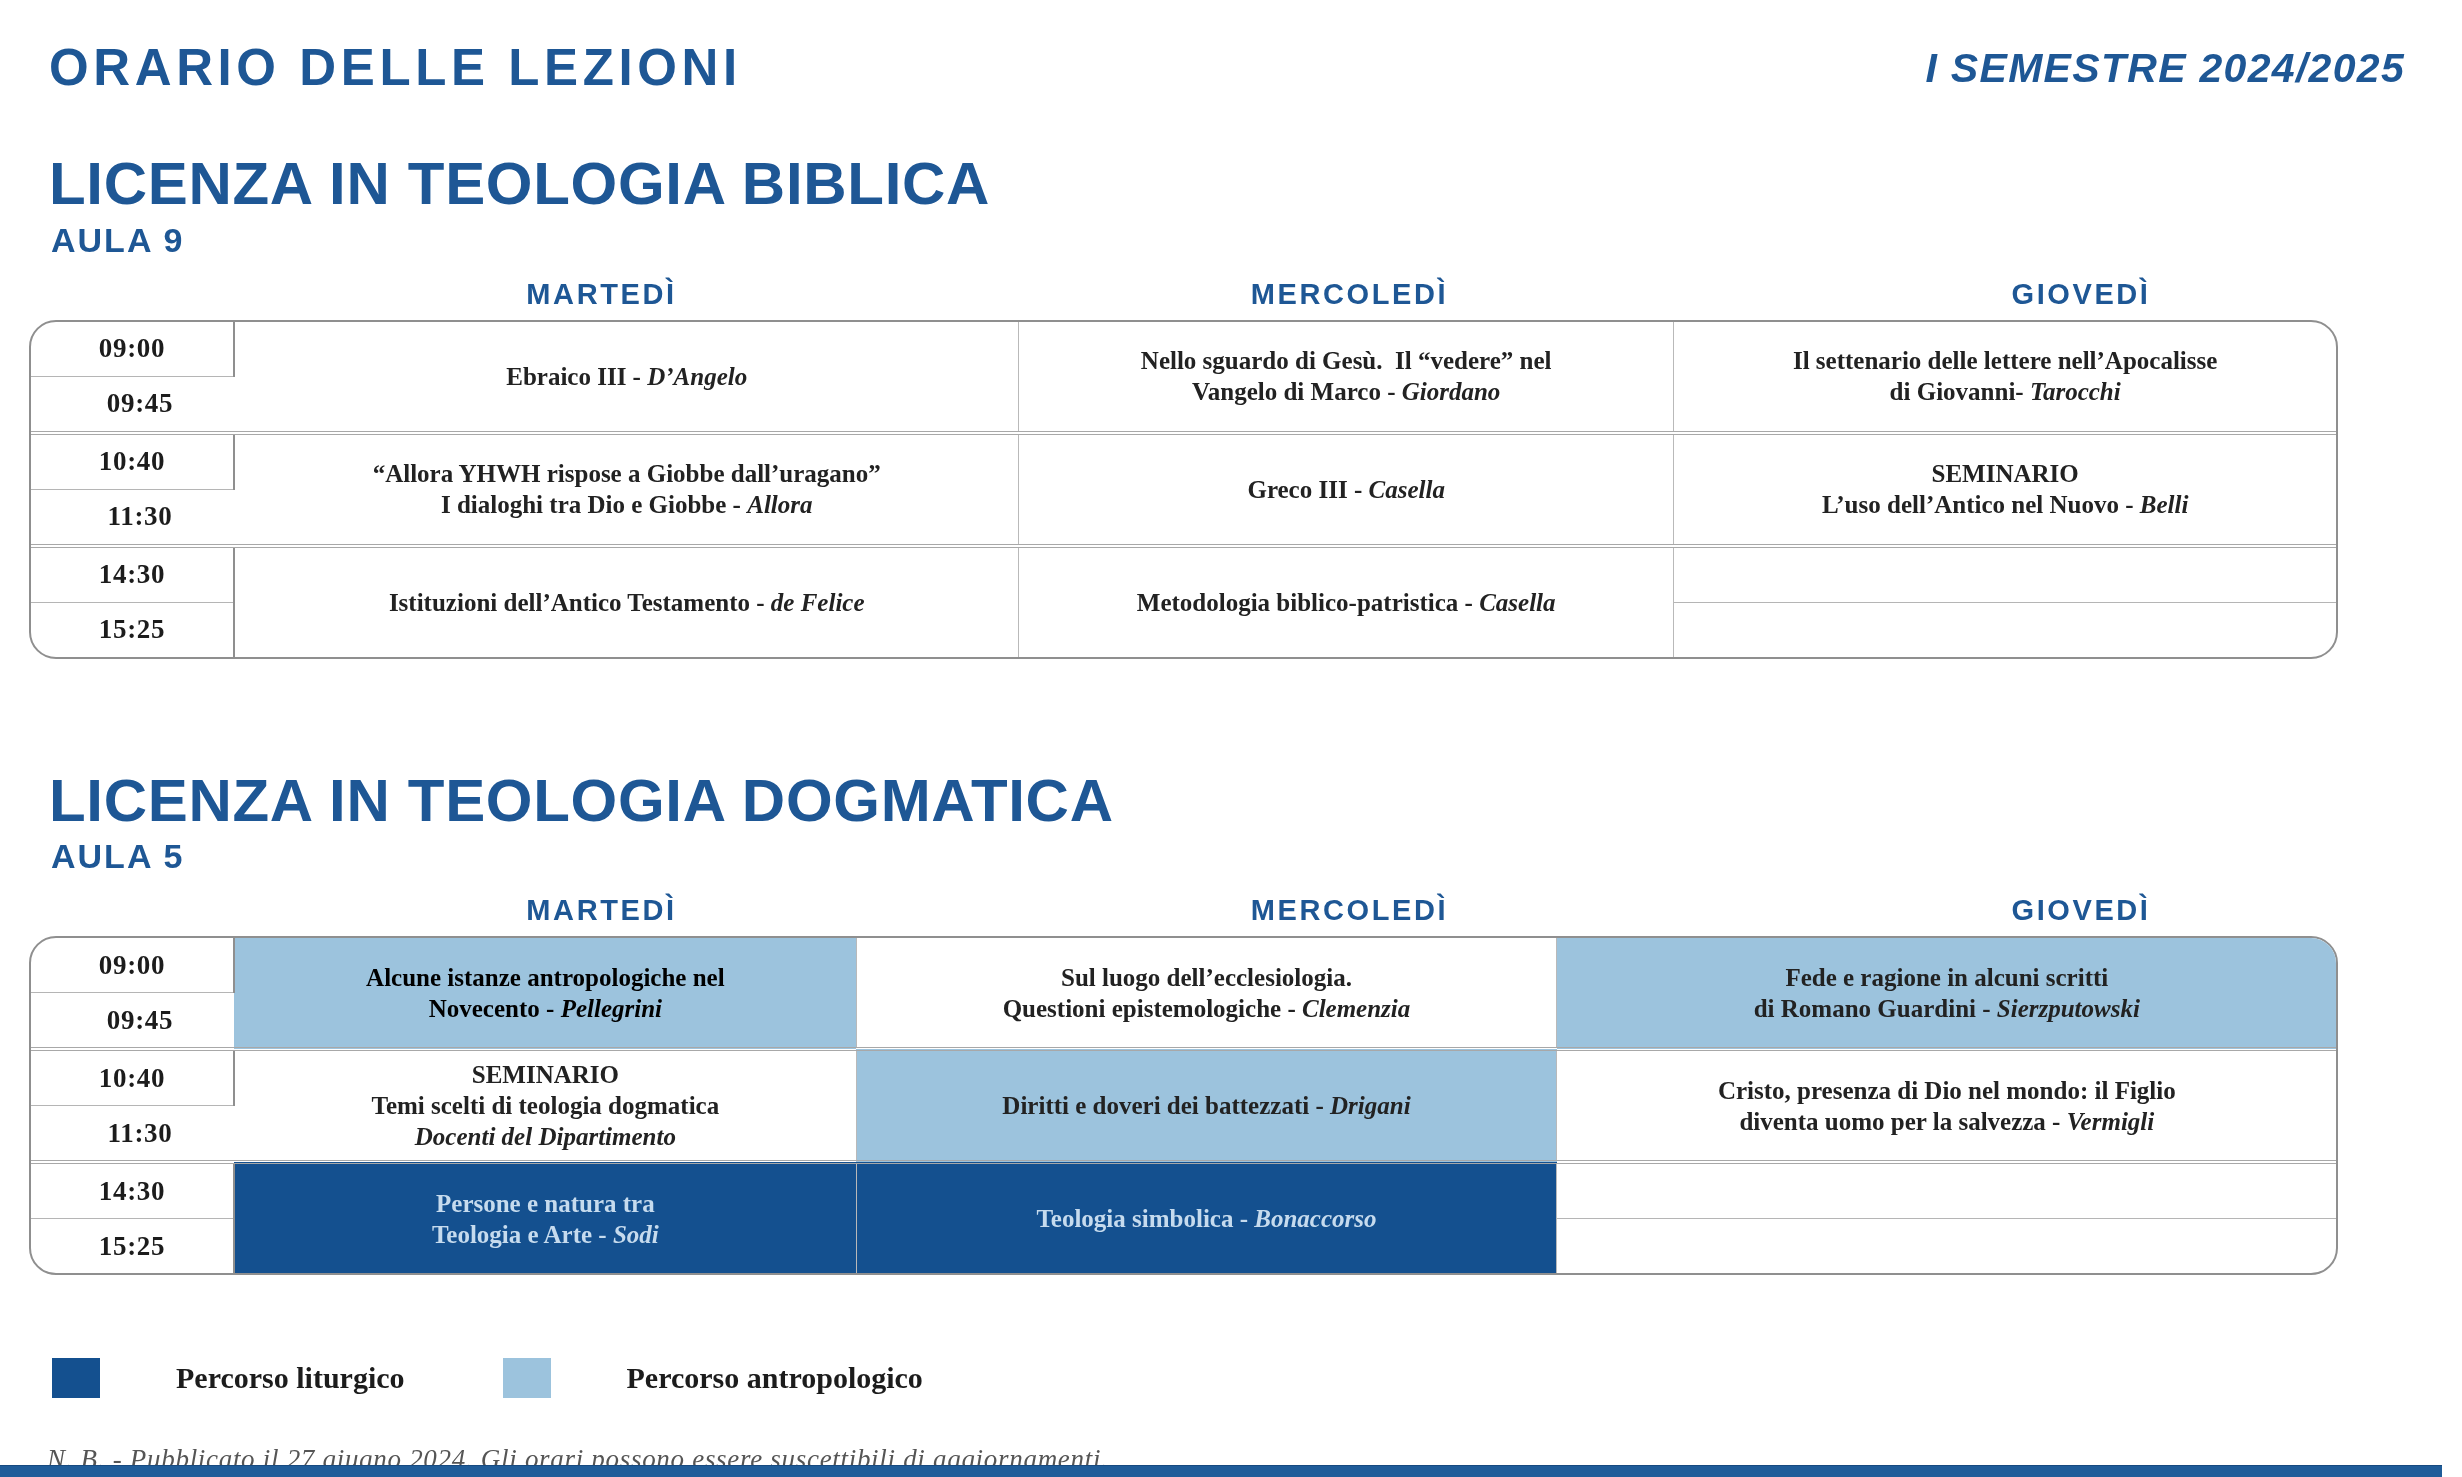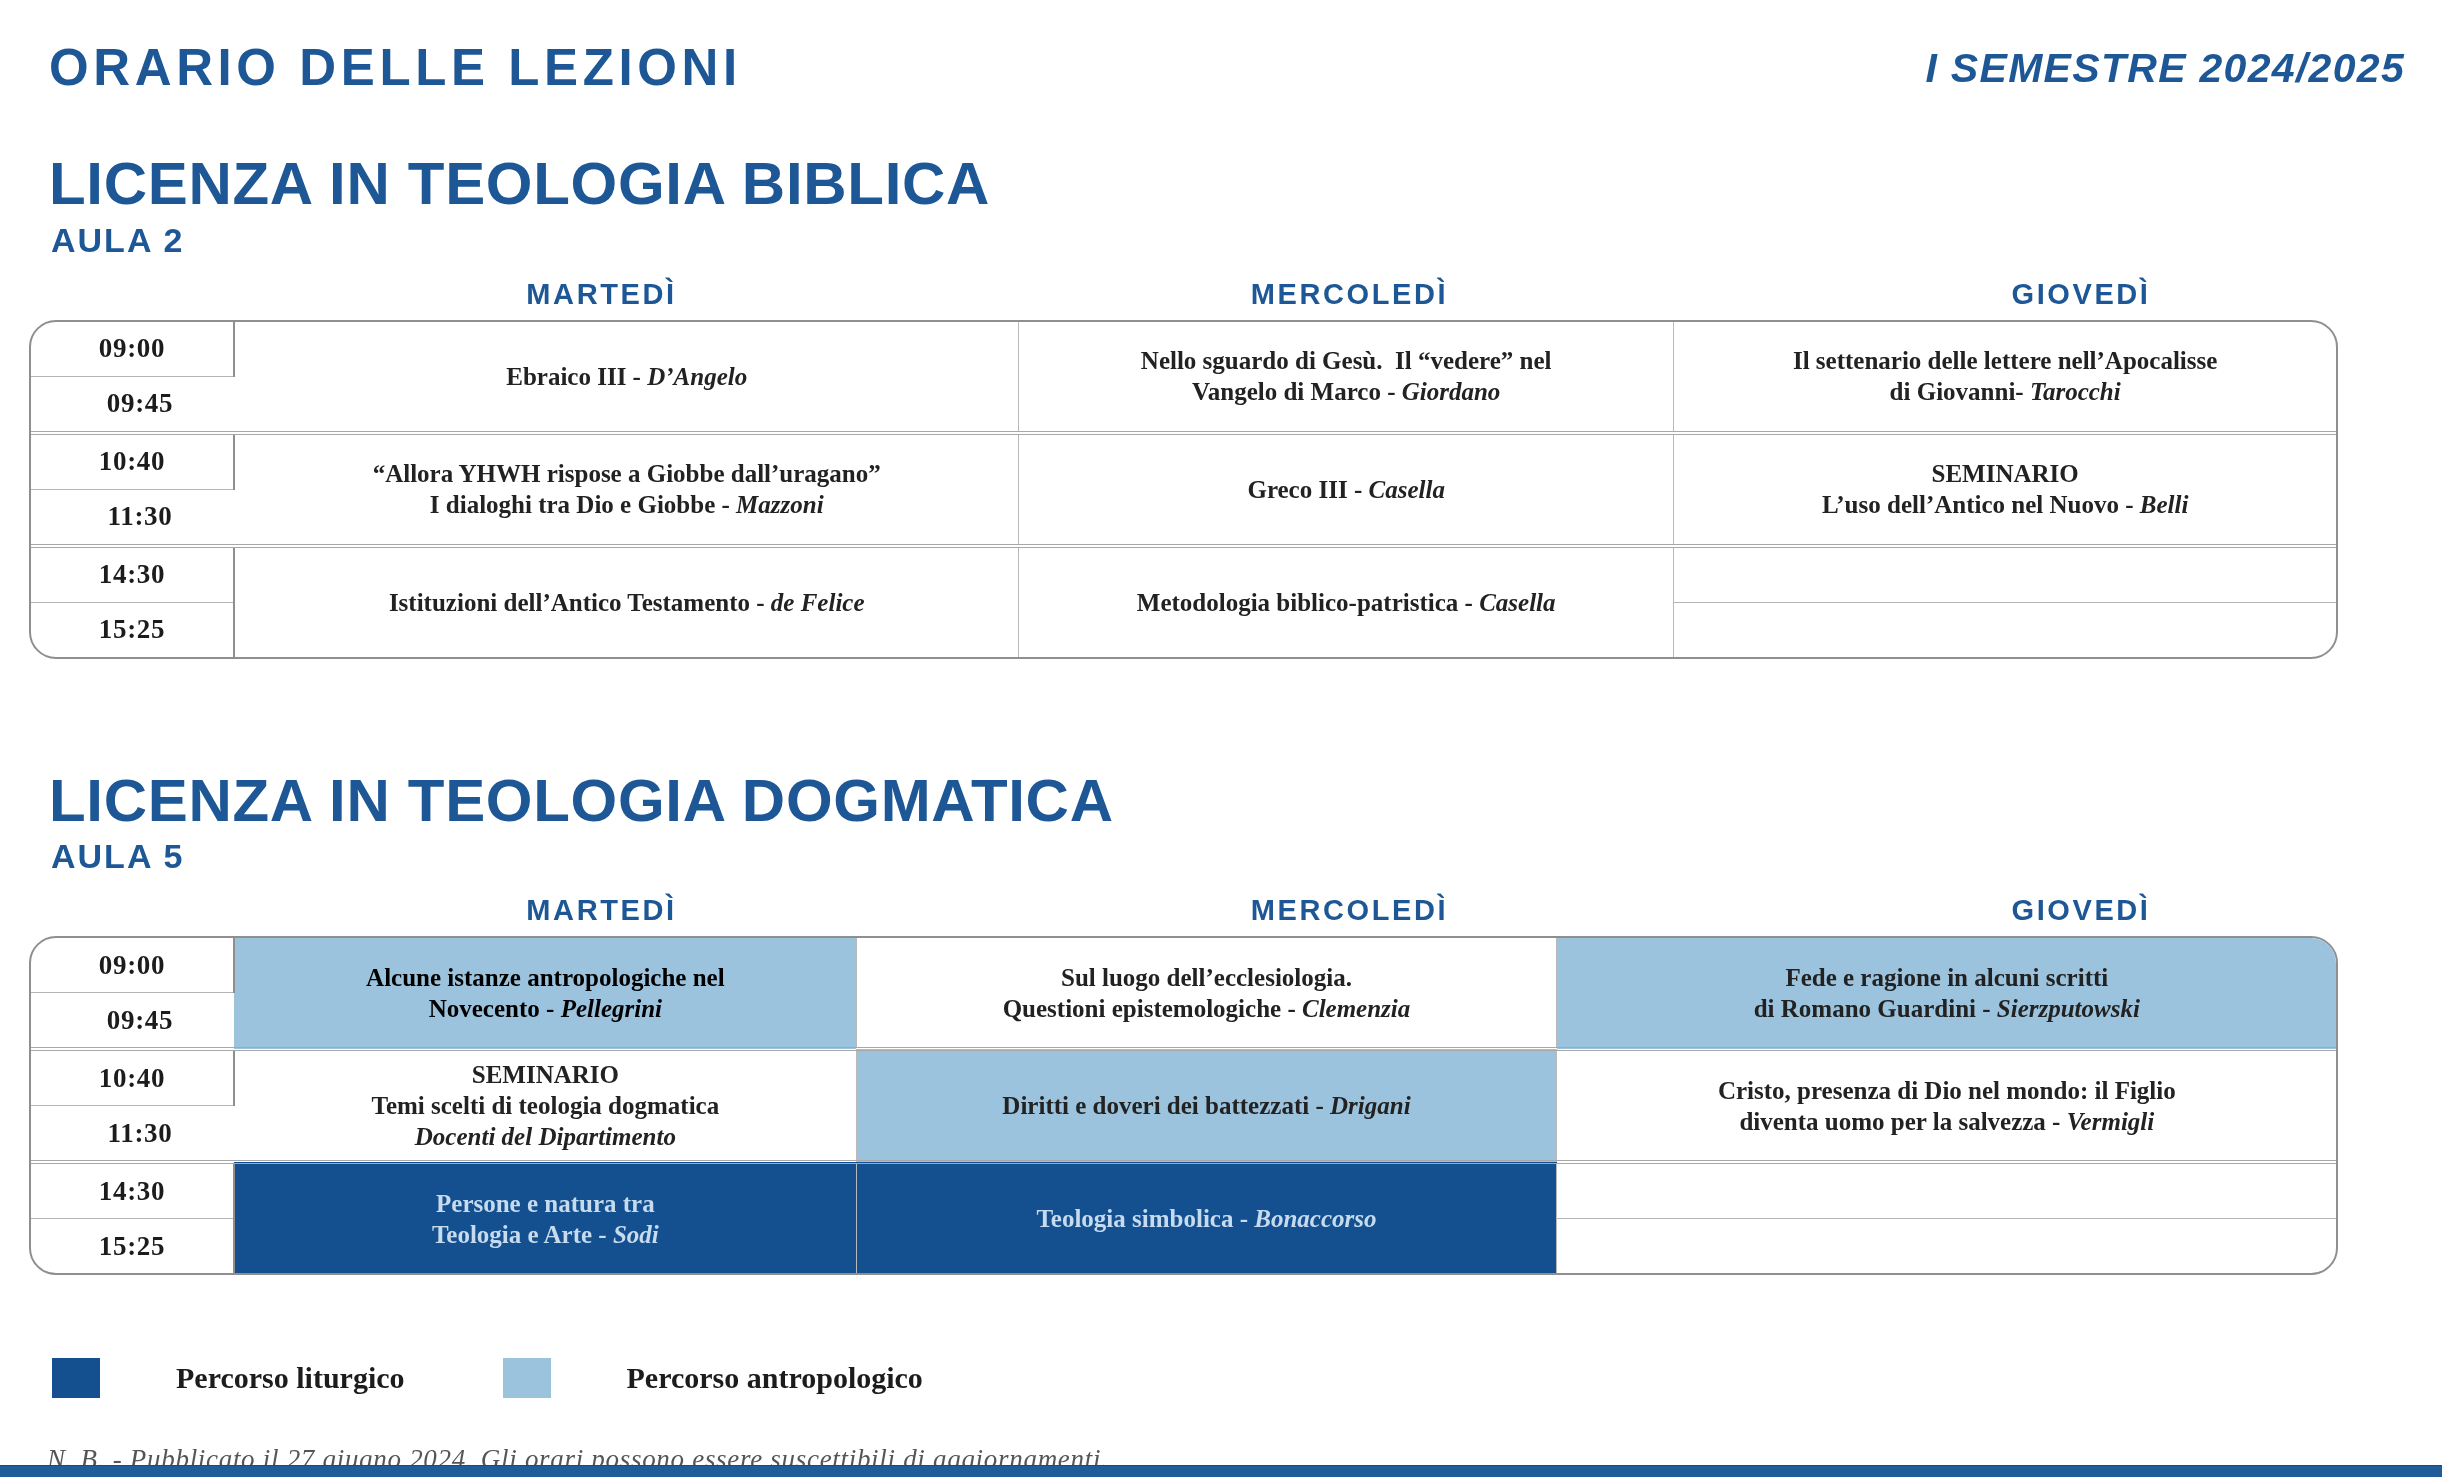--- a/index.html
+++ b/index.html
@@ -55,21 +55,21 @@
 
 <div class="page">
 
   <div class="header">
     <div class="title">ORARIO DELLE LEZIONI</div>
     <div class="semester">I SEMESTRE 2024/2025</div>
   </div>
 
   <section class="sec1">
     <h2>LICENZA IN TEOLOGIA BIBLICA</h2>
-    <div class="room">AULA 2</div>
+    <div class="room">AULA 9</div>
     <div class="day-header-row">
         <div></div>
         <div>MARTEDÌ</div>
         <div>MERCOLEDÌ</div>
         <div>GIOVEDÌ</div>
       </div>
     <div class="tbl-wrap">
       <table>
           <tbody>
             <tr>
@@ -86,21 +86,21 @@
                 <div><span>di Giovanni- </span><em>Tarocchi</em></div>
               </td>
             </tr>
             <tr>
               <td class="time bend">09:45</td>
             </tr>
             <tr>
               <td class="time mid">10:40</td>
               <td rowspan="2" class="course white bend">
                 <div><span>“Allora YHWH rispose a Giobbe dall’uragano”</span></div>
-                <div><span>I dialoghi tra Dio e Giobbe - </span><em>Mazzoni</em></div>
+                <div><span>I dialoghi tra Dio e Giobbe - </span><em>Allora</em></div>
               </td>
               <td rowspan="2" class="course white bend">
                 <div><span>Greco III - </span><em>Casella</em></div>
               </td>
               <td rowspan="2" class="course white bend">
                 <div><span>SEMINARIO</span></div>
                 <div><span>L’uso dell’Antico nel Nuovo - </span><em>Belli</em></div>
               </td>
             </tr>
             <tr>

